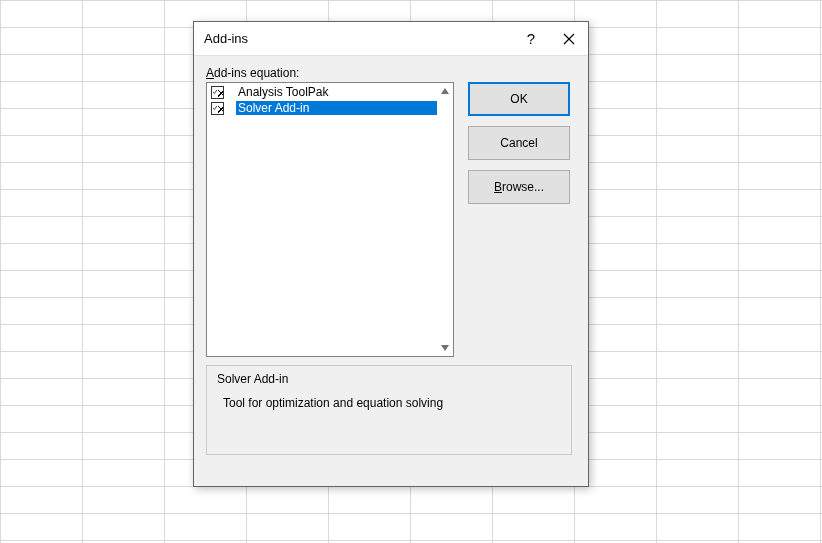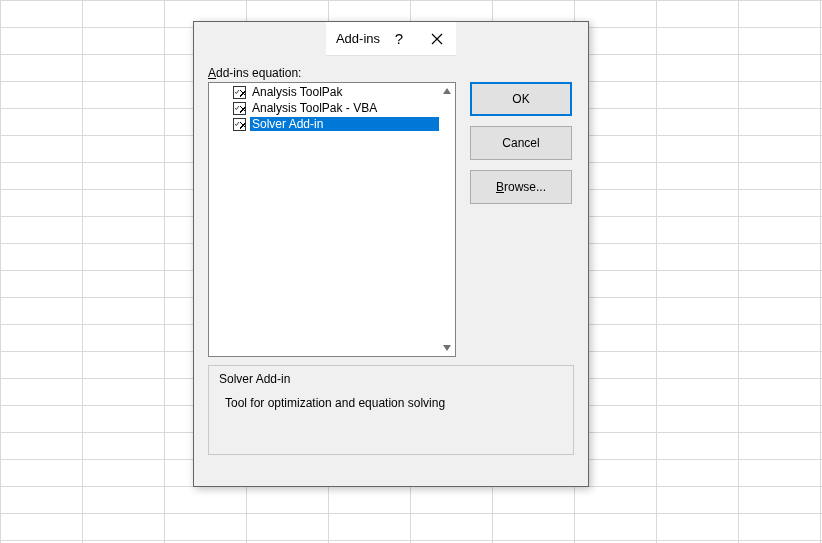--- a/index.html
+++ b/index.html
@@ -8,21 +8,21 @@
     
     .grid {
       position: absolute; inset: 0; background:
         repeating-linear-gradient(to right, #d9d9d9 0 1px, transparent 1px 82px),
         repeating-linear-gradient(to bottom, #d9d9d9 0 1px, transparent 1px 27px);
     }
 
     .dialog {
       position: absolute; left: 193px; top: 21px; width: 396px; height: 466px;
       background: #f0f0f0; border: 1px solid #646464; box-shadow: 2px 2px 8px rgba(0,0,0,0.25);
-      display: flex; flex-direction: column; align-items: center;
+      display: flex; flex-direction: column;
     }
 
     .titlebar {
       height: 34px; background: #fff; display: flex; align-items: center;
       padding-left: 10px; border-bottom: 1px solid #e1e1e1;
     }
     .titlebar .title { font-size: 13px; color: #000; flex: 1; }
     .tbtn { width: 38px; height: 34px; display: flex; align-items: center; justify-content: center; font-size: 15px; color: #000; }
     .tbtn.close { font-size: 14px; }
     .tbtn svg { width: 12px; height: 12px; }
@@ -38,21 +38,21 @@
       width: 248px; height: 275px; border: 1px solid #828282; background: #fff;
       position: relative; overflow: hidden;
     }
     .listbox-inner { position: absolute; inset: 0 16px 0 0; padding: 1px 0; }
     .scrollbar {
       position: absolute; right: 0; top: 0; bottom: 0; width: 16px;
       display: flex; flex-direction: column; justify-content: space-between;
     }
     .scrollbar .arrow { width: 16px; height: 16px; display: flex; align-items: center; justify-content: center; color: #5a5a5a; font-size: 9px; }
 
-    .item { display: flex; align-items: center; height: 16px; padding-left: 4px; gap: 4px; margin-left: 20px; }
+    .item { display: flex; align-items: center; height: 16px; padding-left: 4px; gap: 12px; }
     .item .cb {
       width: 13px; height: 13px; border: 1px solid #333; background: #fff; display: flex; align-items: center; justify-content: center;
     }
     .item .cb.checked::after {
       content: ""; width: 9px; height: 9px;
       background: linear-gradient(45deg, transparent 45%, #000 45% 55%, transparent 55%),
                   linear-gradient(-45deg, transparent 35%, #000 35% 45%, transparent 45%);
     }
     .item .cb.checked svg { width: 10px; height: 10px; }
     .item .lbl { font-size: 12px; flex: 1; padding: 0 2px; }
@@ -100,28 +100,20 @@
       <div class="listbox">
         <div class="listbox-inner">
           <div class="item">
             <span class="cb checked">
                 <svg viewBox="0 0 12 12">
                   <path d="M2 6 L5 9 L10 2" stroke="#000" stroke-width="1.6" fill="none"></path>
                 </svg>
               </span>
             <span class="lbl">Analysis ToolPak</span>
           </div>
-          <div class="item">
-            <span class="cb checked">
-                <svg viewBox="0 0 12 12">
-                  <path d="M2 6 L5 9 L10 2" stroke="#000" stroke-width="1.6" fill="none"></path>
-                </svg>
-              </span>
-            <span class="lbl">Analysis ToolPak - VBA</span>
-          </div>
           <div class="item selected">
             <span class="cb checked">
                 <svg viewBox="0 0 12 12">
                   <path d="M2 6 L5 9 L10 2" stroke="#000" stroke-width="1.6" fill="none"></path>
                 </svg>
               </span>
             <span class="lbl">Solver Add-in</span>
           </div>
         </div>
         <div class="scrollbar">

